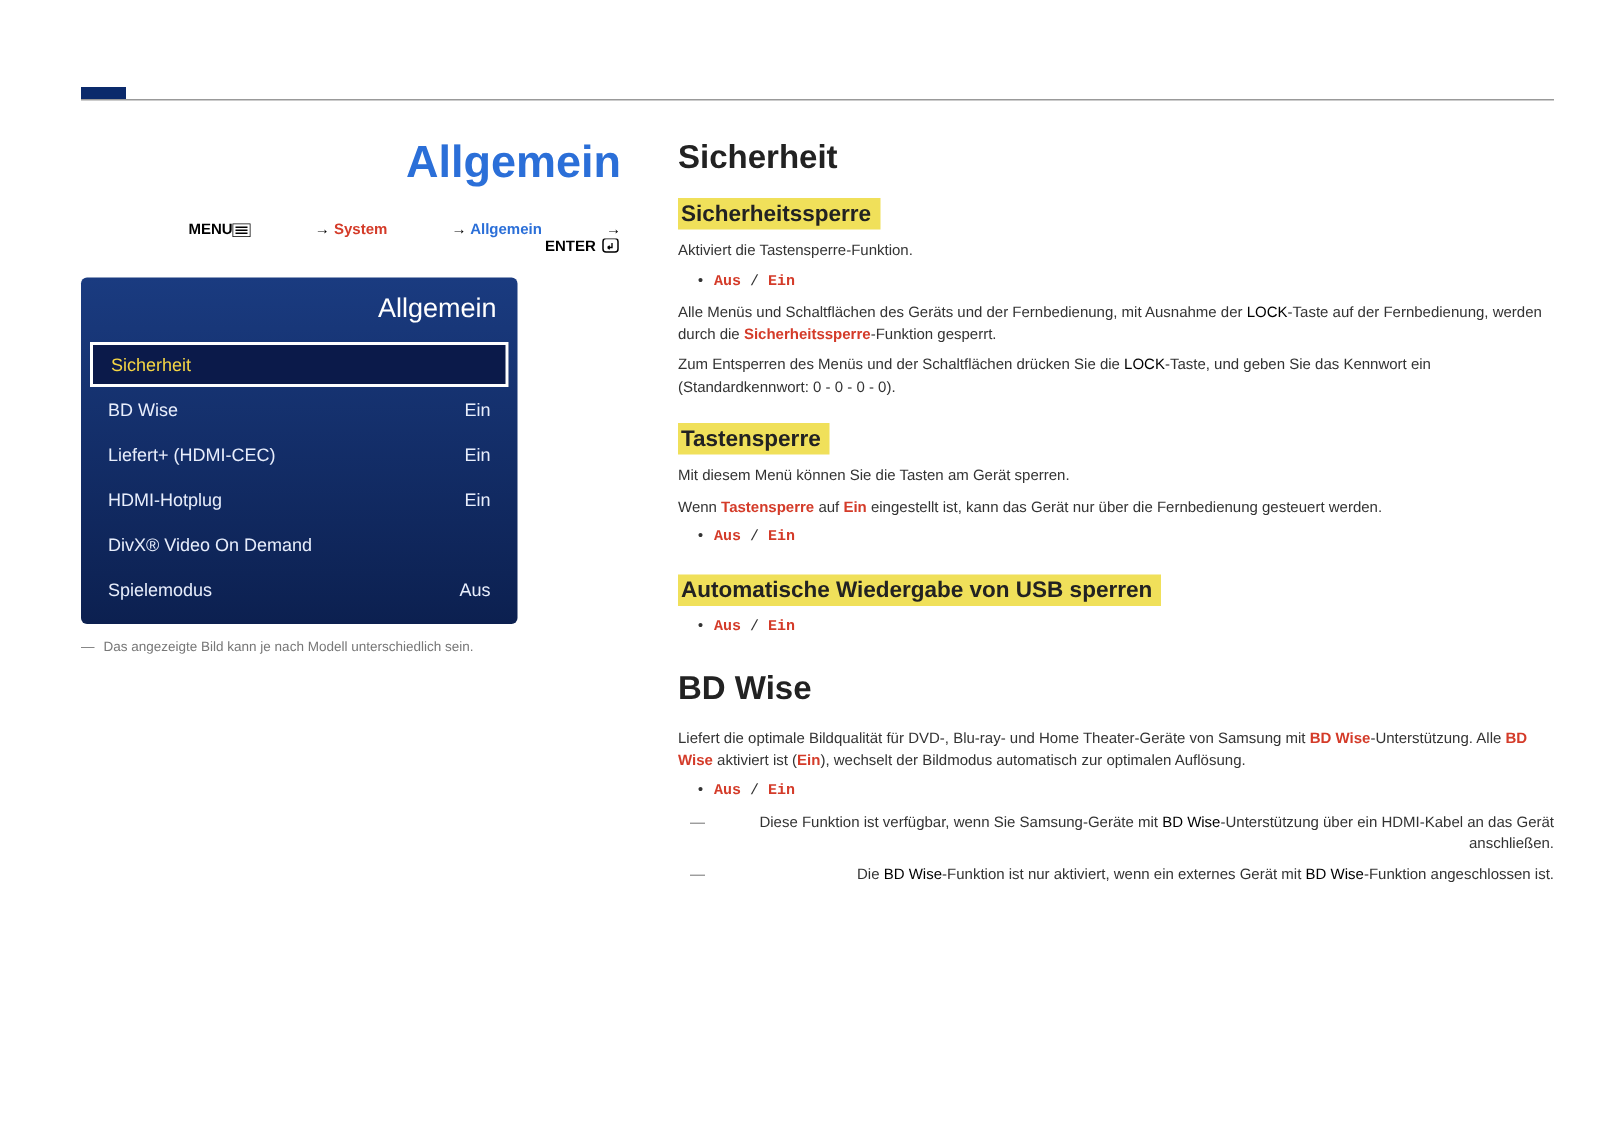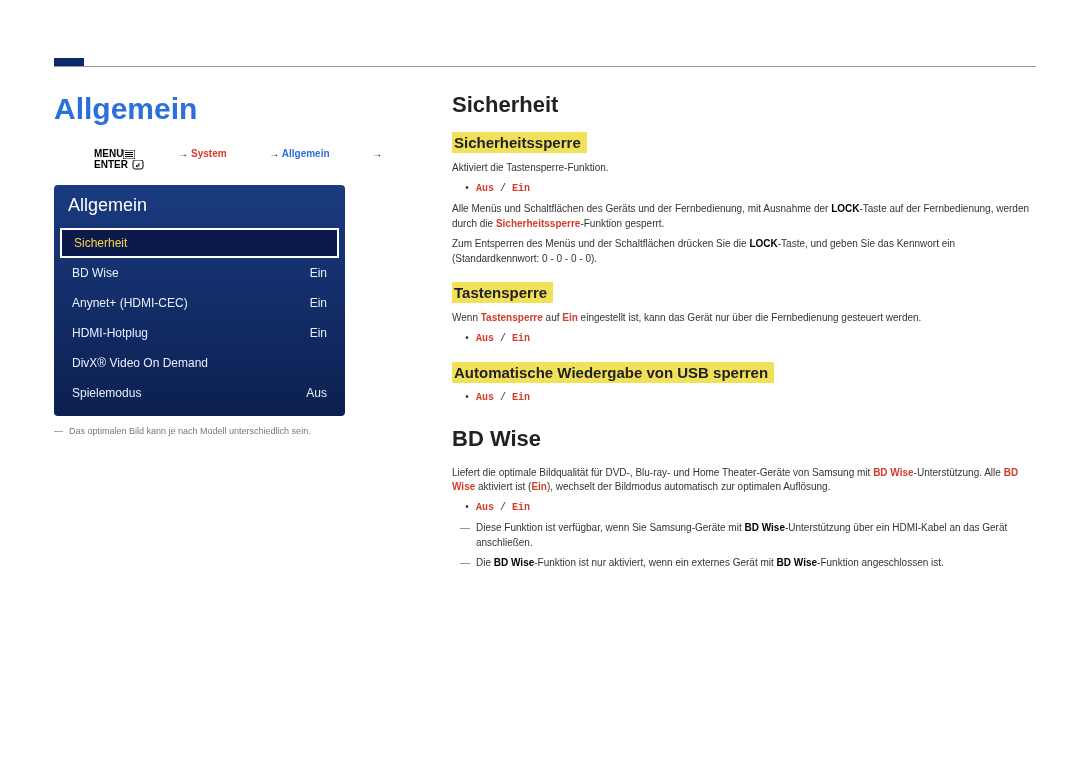--- a/index.html
+++ b/index.html
@@ -1,43 +1,43 @@
 <!DOCTYPE html>
 <html><head>
 <meta charset="utf-8">
 <style>
 * { margin: 0; padding: 0; box-sizing: border-box; }
 body { font-family: Arial, "Helvetica Neue", sans-serif; width: 1080px; height: 763px; background: #fff; position: relative; }
 .top-bar { position: absolute; top: 58px; left: 54px; width: 30px; height: 8px; background: #0b2a6b; }
 .top-line { position: absolute; top: 66px; left: 54px; right: 44px; height: 1px; background: #999; }
 .content { position: absolute; top: 92px; left: 54px; right: 44px; display: flex; }
-.left-col { width: 360px; flex-shrink: 0; }
+.left-col { width: 360px; flex-shrink: 0; text-align: right; }
 .right-col { flex: 1; padding-left: 38px; }
 .page-title { color: #2b6fd8; font-size: 30px; font-weight: 600; margin-bottom: 22px; }
 .breadcrumb { font-size: 10px; font-weight: bold; margin-bottom: 15px; }
 .bc-black { color: #000; margin-left: 40px; }
 .bc-red { color: #d43b29; }
 .bc-blue { color: #2b6fd8; }
 .menu-panel { width: 291px; background: linear-gradient(180deg, #1a3b80 0%, #0c2050 100%); border-radius: 4px; padding: 0 0 8px 0; overflow: hidden; }
 .menu-header { color: #fff; font-size: 18px; font-weight: 300; padding: 10px 14px 12px 14px; }
 .menu-item { display: flex; justify-content: space-between; color: #e8eefc; font-size: 12px; font-weight: 300; padding: 8px 18px; }
 .menu-item.selected { background: #0b1a4a; border: 2px solid #fff; margin: 0 6px; padding: 6px 12px; }
 .menu-item.selected .mi-label { color: #f5d544; font-weight: 400; }
 .footnote { font-size: 9px; color: #777; margin-top: 10px; display: flex; }
 .footnote-dash { margin-right: 6px; }
 .section-h1 { font-size: 22px; font-weight: bold; color: #222; margin-bottom: 14px; }
 .section-h1.gap-top { margin-top: 20px; }
 .sub-hl { display: inline-block; background: #f0e05a; color: #222; font-size: 15px; font-weight: bold; padding: 2px 6px 2px 2px; margin-bottom: 8px; }
 .body-text { font-size: 10px; color: #333; margin-bottom: 6px; line-height: 1.45; }
 .body-text.indent { padding-left: 24px; position: relative; font-family: Liberation Mono, monospace; }
 .body-text.indent::before { content: "•"; position: absolute; left: 12px; }
-.body-text.note { padding-left: 24px; position: relative; }
+.body-text.note { padding-left: 24px; position: relative; text-align: right; }
 .body-text.note::before { content: "―"; position: absolute; left: 8px; color: #777; }
 .emph { color: #d43b29; font-weight: bold; }
-.bold { font-weight: bold; color: #000; margin-top: 36px; }
+.bold { font-weight: normal; color: #000; margin-top: 36px; }
 .spacer { height: 10px; }
 svg { vertical-align: middle; }
 </style>
 </head>
 <body>
 
 <div class="top-bar"></div>
 <div class="top-line"></div>
 
 <div class="content">
@@ -60,54 +60,55 @@
       <div class="menu-header">Allgemein</div>
       <div class="menu-item selected">
         <span class="mi-label">Sicherheit</span>
         <span></span>
       </div>
       <div class="menu-item">
         <span>BD Wise</span>
         <span>Ein</span>
       </div>
       <div class="menu-item">
-        <span>Anynet+ (HDMI-CEC)</span>
+        <span>Liefert+ (HDMI-CEC)</span>
         <span>Ein</span>
       </div>
       <div class="menu-item">
         <span>HDMI-Hotplug</span>
         <span>Ein</span>
       </div>
       <div class="menu-item">
         <span>DivX® Video On Demand</span>
         <span></span>
       </div>
       <div class="menu-item">
         <span>Spielemodus</span>
         <span>Aus</span>
       </div>
     </div>
 
     <div class="footnote">
       <span class="footnote-dash">―</span>
-      <span>Das optimalen Bild kann je nach Modell unterschiedlich sein.</span>
+      <span>Das angezeigte Bild kann je nach Modell unterschiedlich sein.</span>
     </div>
   </div>
 
   <div class="right-col">
     <div class="section-h1">Sicherheit</div>
 
     <div class="sub-hl">Sicherheitssperre</div>
     <div class="body-text">Aktiviert die Tastensperre-Funktion.</div>
     <div class="body-text indent"><span class="emph">Aus</span><span> / </span><span class="emph">Ein</span></div>
     <div class="body-text"><span>Alle Menüs und Schaltflächen des Geräts und der Fernbedienung, mit Ausnahme der </span><span class="bold">LOCK</span><span>-Taste auf der Fernbedienung, werden durch die </span><span class="emph">Sicherheitssperre</span><span>-Funktion gesperrt.</span></div>
     <div class="body-text"><span>Zum Entsperren des Menüs und der Schaltflächen drücken Sie die </span><span class="bold">LOCK</span><span>-Taste, und geben Sie das Kennwort ein (Standardkennwort: 0 - 0 - 0 - 0).</span></div>
     <div class="spacer"></div>
 
     <div class="sub-hl">Tastensperre</div>
+    <div class="body-text">Mit diesem Menü können Sie die Tasten am Gerät sperren.</div>
     <div class="body-text"><span>Wenn </span><span class="emph">Tastensperre</span><span> auf </span><span class="emph">Ein</span><span> eingestellt ist, kann das Gerät nur über die Fernbedienung gesteuert werden.</span></div>
     <div class="body-text indent"><span class="emph">Aus</span><span> / </span><span class="emph">Ein</span></div>
     <div class="spacer"></div>
 
     <div class="sub-hl">Automatische Wiedergabe von USB sperren</div>
     <div class="body-text indent"><span class="emph">Aus</span><span> / </span><span class="emph">Ein</span></div>
 
     <div class="section-h1 gap-top">BD Wise</div>
     <div class="body-text"><span>Liefert die optimale Bildqualität für DVD-, Blu-ray- und Home Theater-Geräte von Samsung mit </span><span class="emph">BD Wise</span><span>-Unterstützung. Alle </span><span class="emph">BD Wise</span><span> aktiviert ist (</span><span class="emph">Ein</span><span>), wechselt der Bildmodus automatisch zur optimalen Auflösung.</span></div>
     <div class="body-text indent"><span class="emph">Aus</span><span> / </span><span class="emph">Ein</span></div>

